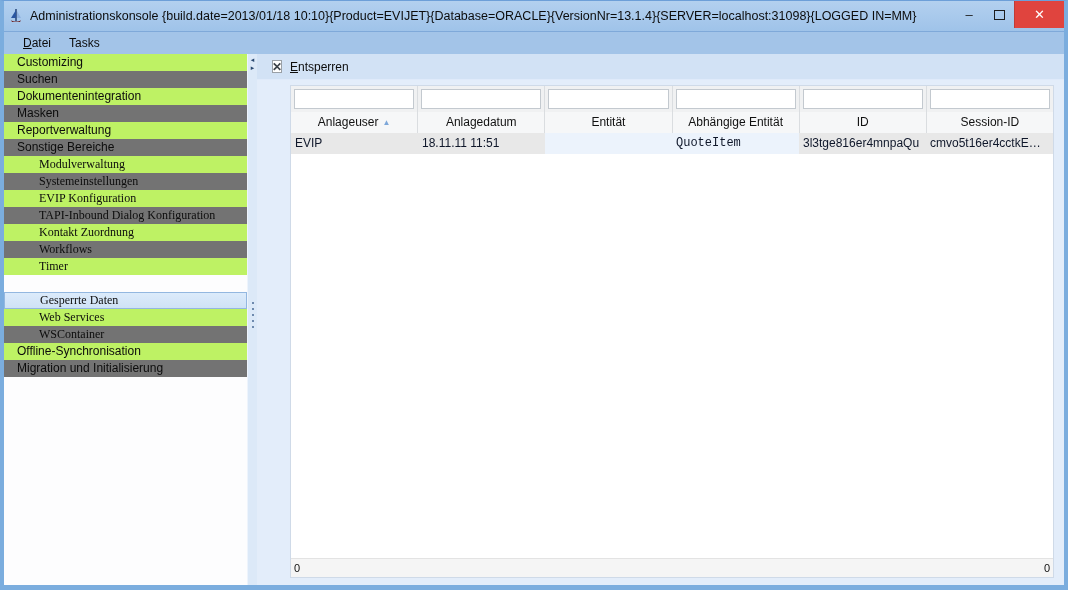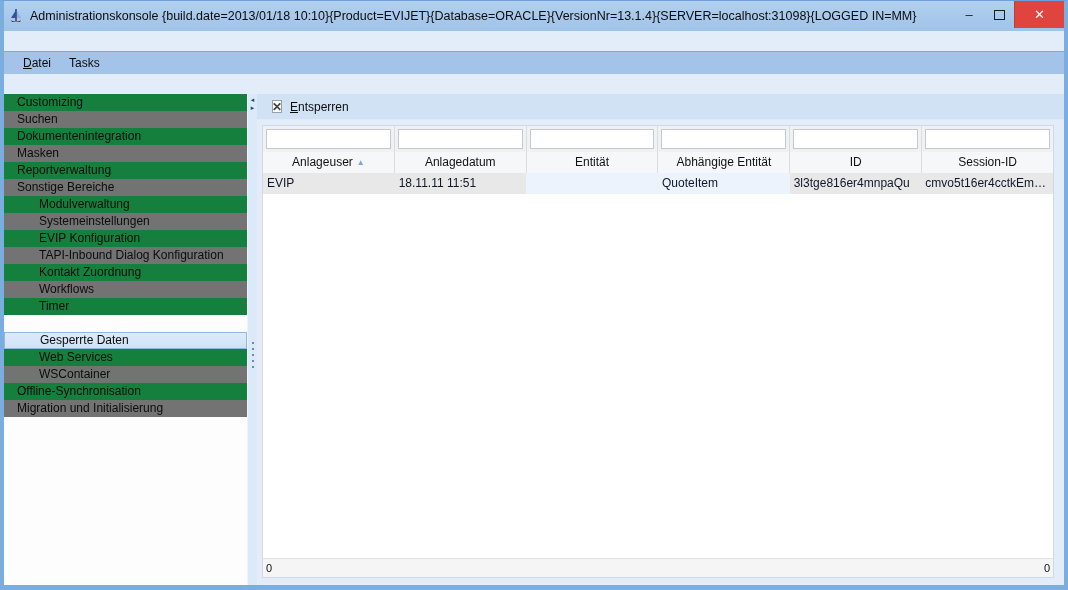--- a/index.html
+++ b/index.html
@@ -1,17 +1,17 @@
 <!DOCTYPE html>
 <html><head>
 <meta charset="utf-8">
 <style>
   html,body{margin:0;padding:0;}
   body{width:1068px;height:590px;font-family:"Liberation Sans",sans-serif;background:#ffffff;overflow:hidden;}
-  .window{width:1068px;height:590px;box-sizing:border-box;border-left:4px solid #7badde;border-right:4px solid #7badde;border-bottom:5px solid #7badde;border-top:1px solid #6d9fd8;display:flex;flex-direction:column;background:#e3edfa;gap:20px;}
+  .window{width:1068px;height:590px;box-sizing:border-box;border-left:4px solid #7badde;border-right:4px solid #7badde;border-bottom:5px solid #7badde;border-top:1px solid #6d9fd8;display:flex;flex-direction:column;background:#e3edfa;}
 
   
   .titlebar{height:30px;flex:0 0 30px;background:linear-gradient(#b3d0ef,#9fc3e9);display:flex;align-items:center;overflow:hidden;}
   .app-icon{width:16px;height:16px;margin:0 6px 0 4px;flex:0 0 16px;}
   .title-text{font-size:12.5px;color:#0c0c0c;white-space:nowrap;overflow:hidden;flex:1 1 auto;}
   .win-controls{display:flex;align-items:flex-start;height:100%;flex:0 0 auto;margin-left:8px;}
   .wbtn{height:27px;display:flex;align-items:center;justify-content:center;font-size:13px;color:#1c1c1c;cursor:default;}
   .wbtn.min,.wbtn.max{width:30px;background:transparent;}
   .max-glyph{display:inline-block;width:9px;height:8px;border:1px solid #1c1c1c;background:transparent;}
   .wbtn.close{width:49px;background:#e0443e;color:#ffffff;font-size:13px;border-left:1px solid #c23b36;}
@@ -20,56 +20,56 @@
   .menubar{height:22px;flex:0 0 22px;background:#a3c4e8;border-top:1px solid #7fa9d9;display:flex;align-items:flex-end;padding-left:10px;}
   .menu-item{font-size:12px;color:#0c0c0c;padding:0 9px;line-height:22px;cursor:default;}
   .u{text-decoration:underline;}
 
   
   .main{flex:1 1 auto;display:flex;min-height:0;}
 
   
   .sidebar{width:243px;flex:0 0 243px;background:#fdfdfe;display:flex;flex-direction:column;}
   .nav-item{height:17px;flex:0 0 17px;line-height:17px;font-size:12px;color:#0c0c0c;padding-left:13px;white-space:nowrap;overflow:hidden;cursor:default;box-sizing:border-box;}
-  .nav-item.lvl1{padding-left:35px;}
-  .nav-item.altA{background:#15803d;}
+  .nav-item.lvl1{padding-left:35px;font-family:Liberation Serif, serif;}
+  .nav-item.altA{background:#bef264;}
   .nav-item.altB{background:#737373;}
   .nav-item.selected{background:linear-gradient(#dcebfb,#cfe2f6);border:1px solid #93b7e0;line-height:15px;margin-top:17px;}
 
   
   .splitter{width:9px;flex:0 0 9px;background:#dce9f8;position:relative;border-left:1px solid #eef4fc;}
   .split-arrows{position:absolute;top:2px;left:0;width:100%;display:flex;flex-direction:column;align-items:center;color:#2a4a72;font-size:7px;line-height:8px;}
   .split-dots{position:absolute;top:248px;left:0;width:100%;display:flex;flex-direction:column;align-items:center;gap:4px;}
   .split-dots i{width:2px;height:2px;border-radius:50%;background:#4a6a96;display:block;}
 
   
   .content{flex:1 1 auto;display:flex;flex-direction:column;min-width:0;background:#e3edfa;}
   .toolbar{height:25px;flex:0 0 25px;background:#d2e2f5;display:flex;align-items:center;padding-left:9px;border-bottom:1px solid #dfeafa;}
   .tool-btn{display:flex;align-items:center;gap:6px;font-size:12px;color:#0c0c0c;cursor:default;padding:1px 4px;}
   .doc-icon{width:14px;height:14px;position:relative;flex:0 0 14px;}
   .doc-icon .page{position:absolute;left:2px;top:0;width:10px;height:13px;background:#ffffff;border:1px solid #9aa0a6;box-sizing:border-box;}
   .doc-icon .x{position:absolute;left:0;top:1px;width:14px;height:13px;font-size:12px;font-weight:bold;color:#3c4248;line-height:13px;text-align:center;}
 
   .panel-wrap{flex:1 1 auto;padding:5px 10px 7px 5px;display:flex;min-height:0;}
-  .panel{flex:1 1 auto;background:#ffffff;border:1px solid #cfdae8;display:flex;flex-direction:column;min-width:0;}
+  .panel{flex:1 1 auto;background:#ffffff;border:1px solid #cfdae8;display:flex;flex-direction:column;min-width:0;margin-left:28px;}
 
   .filter-row{display:flex;background:#f0f1f2;flex:0 0 26px;}
   .filter-cell{flex:1 1 0;min-width:0;border-right:1px solid #dadde0;padding:3px 3px 2px 3px;box-sizing:border-box;}
   .filter-cell:last-child{border-right:none;}
   .filter-cell input{width:100%;height:20px;box-sizing:border-box;border:1px solid #c3c9cf;background:#ffffff;font-size:12px;font-family:"Liberation Sans",sans-serif;padding:0 3px;outline:none;}
 
   .header-row{display:flex;background:#f6f7f8;flex:0 0 21px;}
   .header-cell{flex:1 1 0;min-width:0;border-right:1px solid #dadde0;font-size:12px;color:#111;line-height:21px;text-align:center;white-space:nowrap;overflow:hidden;cursor:default;}
   .header-cell:last-child{border-right:none;}
   .sort-asc{color:#7da7d9;font-size:8px;margin-left:4px;vertical-align:1px;}
 
   .data-row{display:flex;flex:0 0 21px;cursor:default;}
   .data-cell{flex:1 1 0;min-width:0;font-size:12px;color:#0f172a;line-height:21px;padding:0 4px;white-space:nowrap;overflow:hidden;text-overflow:ellipsis;box-sizing:border-box;}
   .cell-gray{background:#e8e8e8;}
-  .cell-blue{background:#ecf3fc;}
+  .cell-blue{background:#ecf3fc;font-family:Liberation Mono, monospace;}
 
   .table-filler{flex:1 1 auto;background:#ffffff;}
   .status-row{flex:0 0 18px;background:#f5f5f5;border-top:1px solid #e3e3e3;display:flex;justify-content:space-between;align-items:center;font-size:11px;color:#111;padding:0 3px;}
 </style>
 </head>
 <body>
 
 <div class="window">
 
   <div class="titlebar">

